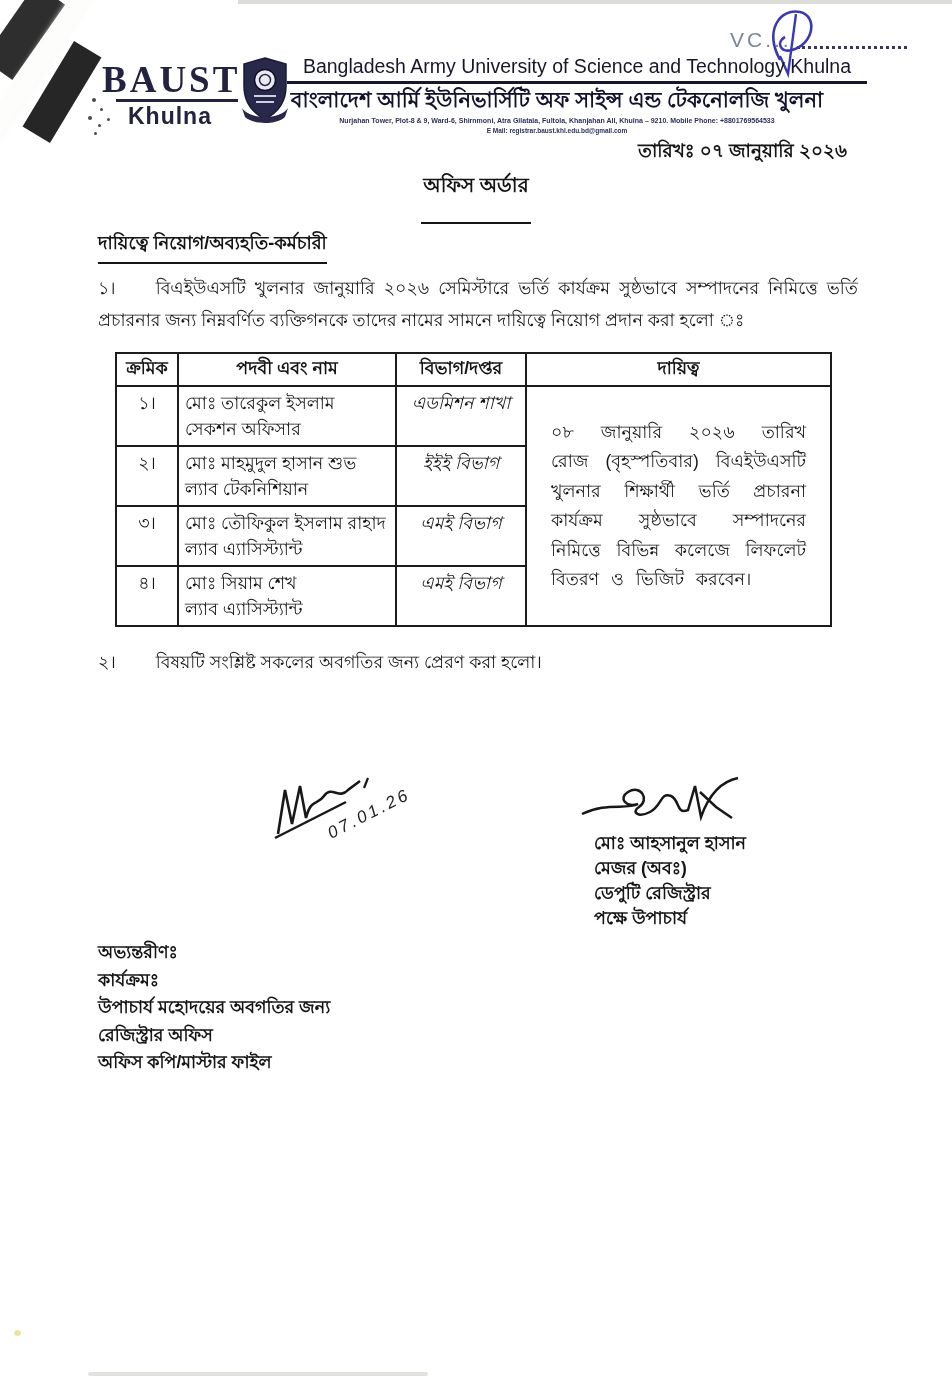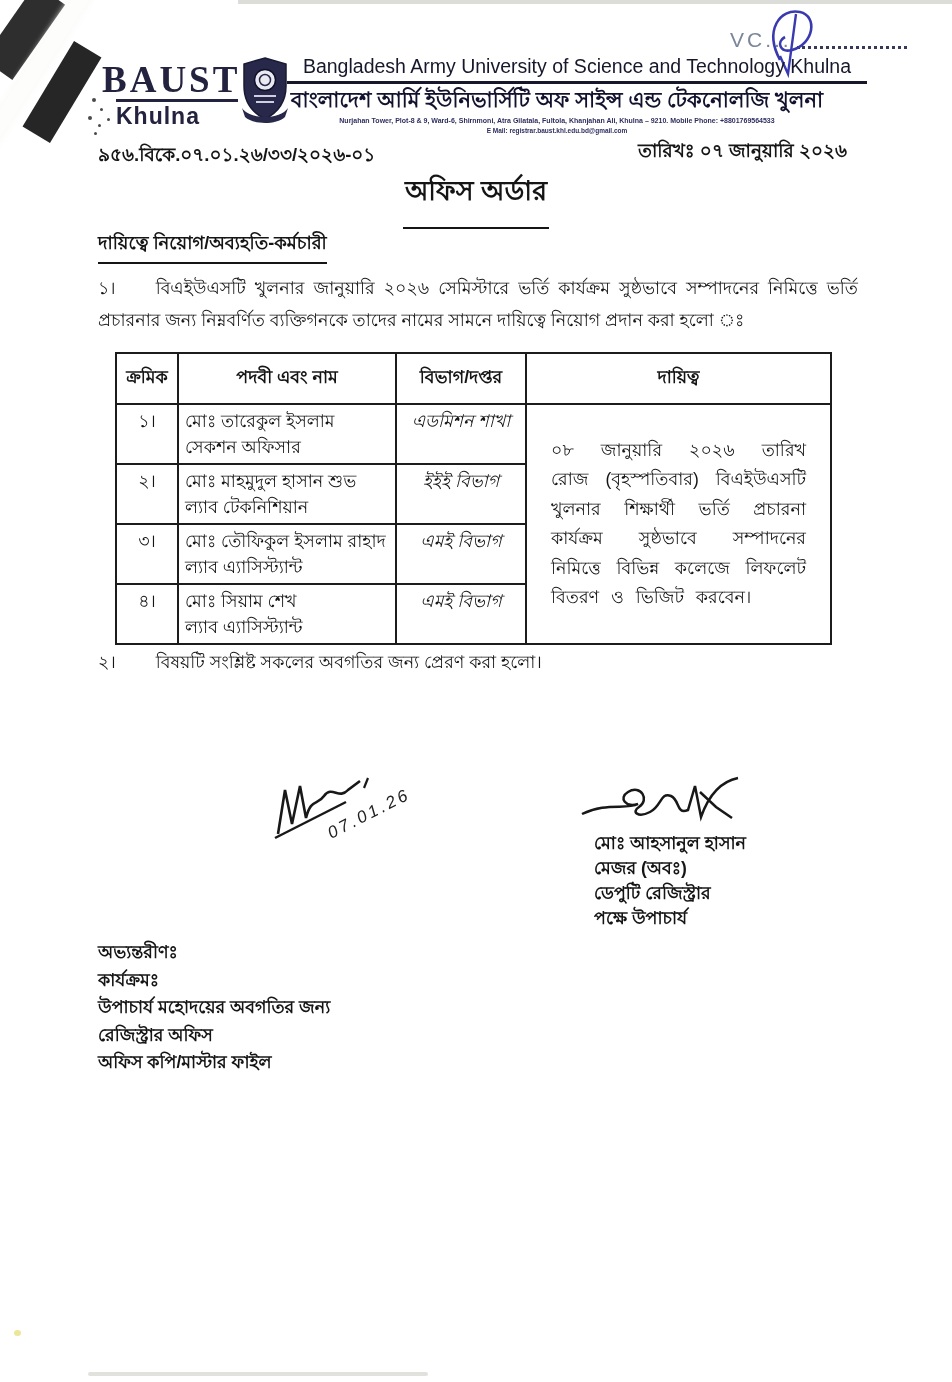--- a/index.html
+++ b/index.html
@@ -22,48 +22,48 @@
 
   
   .vc-label { top:28px; left:730px; font-size:21px; letter-spacing:3px; color:#7c8699; }
   .vc-dots { top:46px; left:797px; width:110px; border-bottom:3px dotted #383858; height:1px; }
   .vc-sign { top:2px; left:758px; }
 
   
   .logo-acronym { top:58px; left:102px; font-family:"Liberation Serif","DejaVu Serif",serif;
     font-size:37px; font-weight:bold; letter-spacing:3px; color:#23233f; }
   .logo-city-wrap { top:99px; left:116px; width:122px; border-top:3px solid #23233f; padding-top:1px; }
-  .logo-city { font-size:23px; font-weight:bold; color:#23233f; letter-spacing:1px; }
+  .logo-city { font-size:23px; font-weight:bold; color:#23233f; letter-spacing:1px;margin-left:12px; }
   .crest { top:56px; left:240px; }
   .uni-en { top:55px; left:287px; width:580px; text-align:center; font-size:19.5px; font-weight:normal;
     color:#17172c; border-bottom:3px solid #17172c; padding-bottom:3px; }
   .uni-bn { top:84px; left:287px; width:540px; text-align:center; font-size:21px; font-weight:bold; color:#12122e; }
   .addr1 { top:117px; left:297px; width:520px; text-align:center; font-size:7px; font-weight:bold; color:#2e2e60; }
   .addr2 { top:127px; left:297px; width:520px; text-align:center; font-size:6.5px; font-weight:bold; color:#2e2e60; }
 
   .ref-no { top:141px; left:98px; font-size:18.5px; font-weight:600; }
   .date-line { top:137px; left:638px; font-size:18.5px; font-weight:600; }
 
   .doc-title-wrap { top:170px; left:0; width:952px; text-align:center; }
-  .doc-title { display:inline-block; font-size:27px; font-weight:bold;
-    border-bottom:2.5px solid #151515; padding:0 2px 12px 2px; }
+  .doc-title { display:inline-block; font-size:20px; font-weight:bold;
+    border-bottom:2.5px solid #151515; padding:0 2px 19px 2px; }
 
   .subject { top:229px; left:98px; font-size:18px; font-weight:bold;
     border-bottom:2px solid #151515; padding-bottom:2px; }
 
   .para { left:98px; width:760px; font-size:17.5px; line-height:32px; text-align:justify; }
   .para-1 { top:272px; }
   .para-2 { top:646px; width:700px; text-align:left; }
   .pnum { margin-right:40px; }
 
   
   .order-table { top:352px; left:115px; }
   table { border-collapse:collapse; table-layout:fixed; width:715px; }
   td,th { border:2.5px solid #1c1c1c; font-size:17.5px; vertical-align:top; }
-  th { height:30px; font-weight:bold; text-align:center; vertical-align:middle; padding:10px 2px; }
+  th { height:30px; font-weight:bold; text-align:center; vertical-align:middle; padding:1px 2px; }
   td { height:57px; padding:3px 6px; }
   .col-sl { width:62px; } .col-name { width:218px; } .col-dept { width:130px; } .col-duty { width:305px; }
   td.c-sl { text-align:center; }
   td.c-dept { text-align:center;font-style:italic; }
   td.c-name div { line-height:26px; }
   td.c-duty { vertical-align:middle; padding:6px 24px; }
   .duty-text { text-align:justify; line-height:29.5px; word-spacing:7px; }
 
   
   .sig-left { top:768px; left:272px; width:180px; height:90px; }
@@ -109,21 +109,20 @@
     <circle cx="25" cy="24" r="10.5" fill="#e9e9f1" stroke="#10102a" stroke-width="1.5"></circle>
     <circle cx="25" cy="24" r="5.5" fill="none" stroke="#28284a" stroke-width="1.5"></circle>
     <path d="M14,40 L36,40 M16,46 L34,46" stroke="#cfcfe0" stroke-width="2"></path>
     <path d="M2,52 C10,64 40,64 48,52 L45,61 C36,69 14,69 5,61 Z" fill="#28284a"></path>
   </svg>
   <div class="abs uni-en">Bangladesh Army University of Science and Technology Khulna</div>
   <div class="abs uni-bn">বাংলাদেশ আর্মি ইউনিভার্সিটি অফ সাইন্স এন্ড টেকনোলজি খুলনা</div>
   <div class="abs addr1">Nurjahan Tower, Plot-8 &amp; 9, Ward-6, Shirnmoni, Atra Gilatala, Fultola, Khanjahan Ali, Khulna – 9210. Mobile Phone: +8801769564533</div>
   <div class="abs addr2">E Mail: registrar.baust.khl.edu.bd@gmail.com</div>
 
-  <div class="abs ref-no">৯৫৬.বিকে.০৭.০১.২৬/৩৩/২০২৬-০১</div>
   <div class="abs date-line">তারিখঃ ০৭ জানুয়ারি ২০২৬</div>
 
   <div class="abs doc-title-wrap">
     <span class="doc-title">অফিস অর্ডার</span>
   </div>
 
   <div class="abs subject">দায়িত্বে নিয়োগ/অব্যহতি-কর্মচারী</div>
 
   <div class="abs para para-1">
     <span class="pnum">১।</span><span>বিএইউএসটি খুলনার জানুয়ারি ২০২৬ সেমিস্টারে ভর্তি কার্যক্রম সুষ্ঠভাবে সম্পাদনের নিমিত্তে ভর্তি প্রচারনার জন্য নিম্নবর্ণিত ব্যক্তিগনকে তাদের নামের সামনে দায়িত্বে নিয়োগ প্রদান করা হলো ঃ</span>

